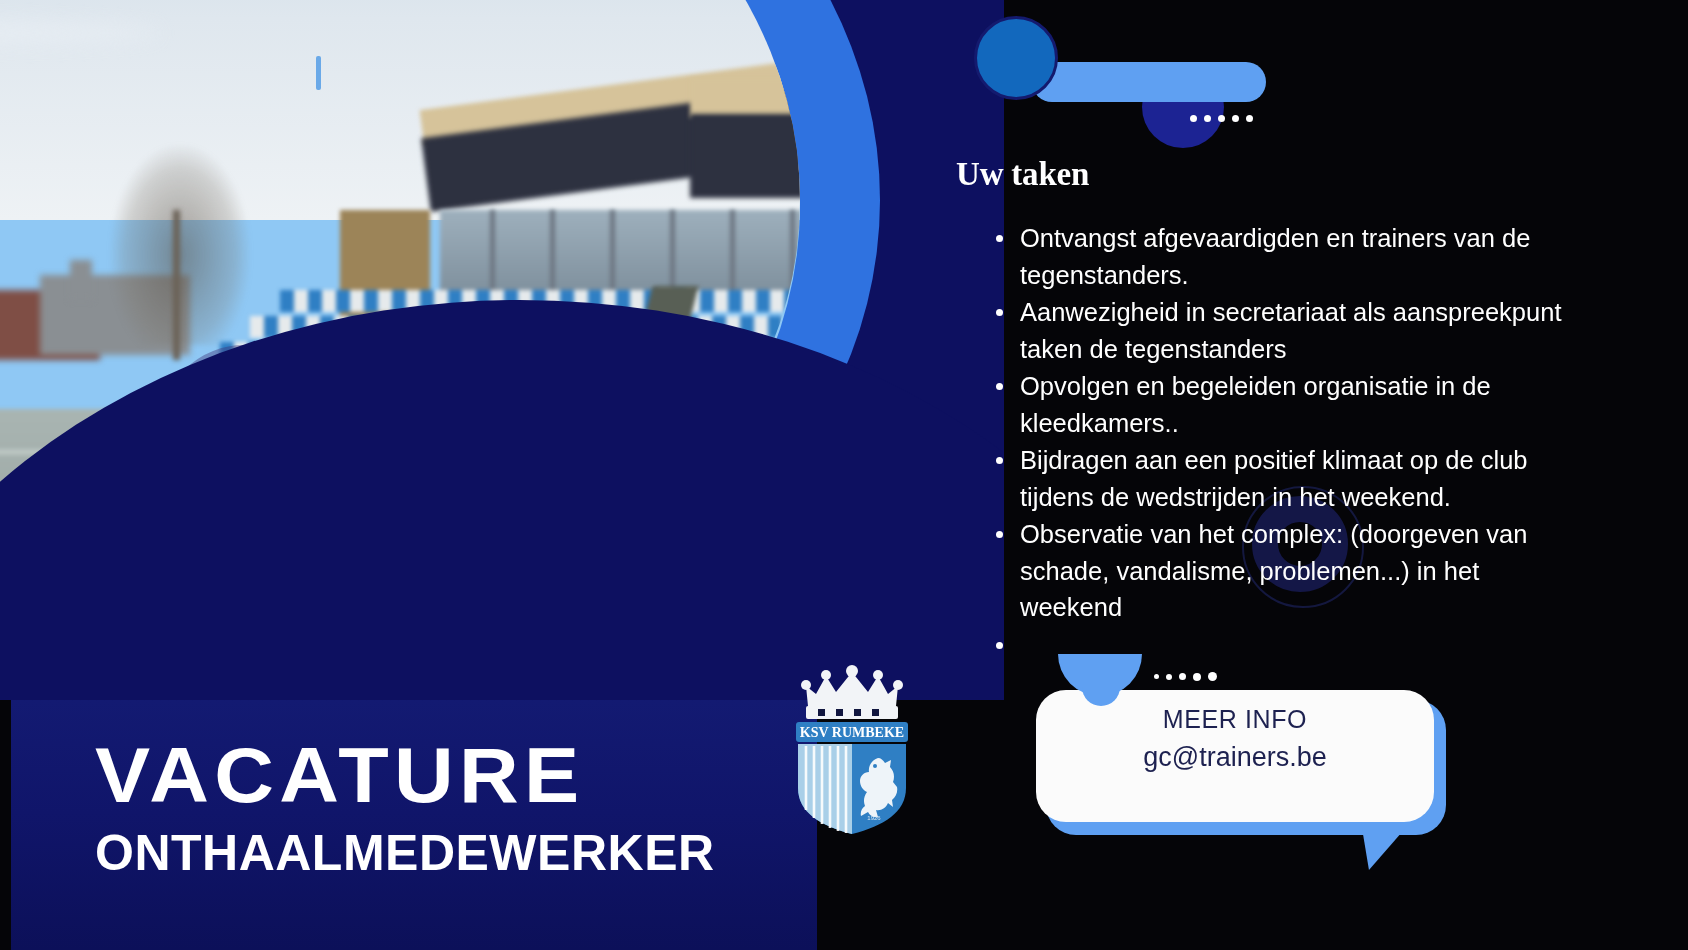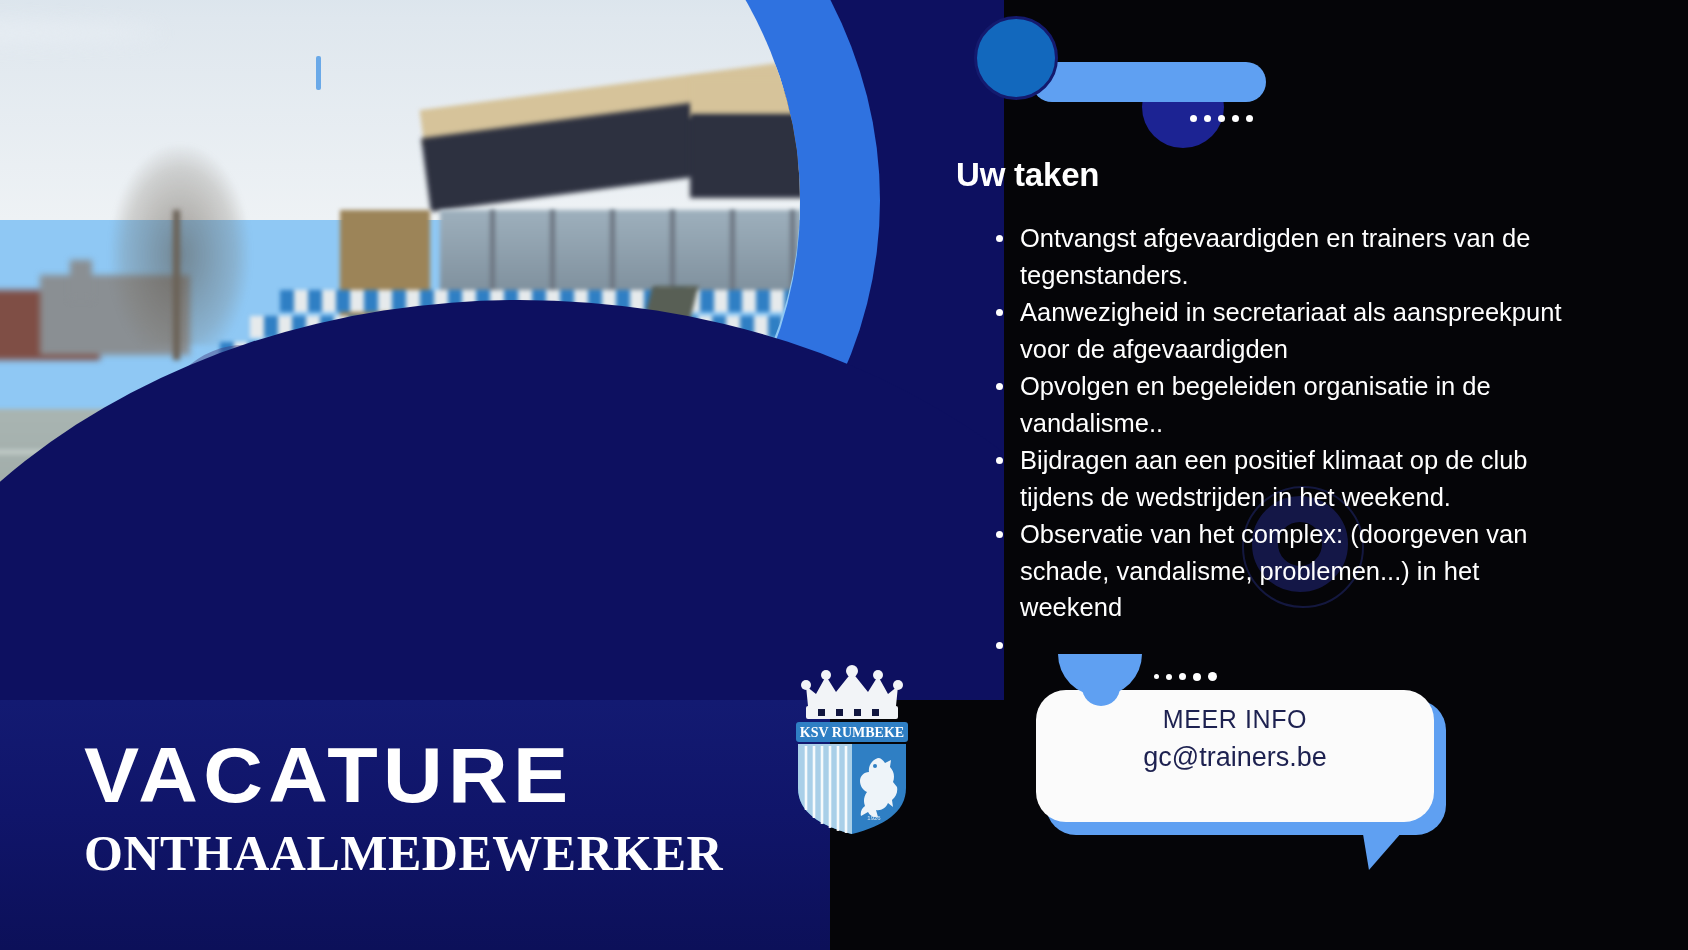--- a/index.html
+++ b/index.html
@@ -71,34 +71,33 @@
     background:#6aa9e8;border-radius:2px;filter:blur(.4px);}
 
   
   .navy-sweep{
     position:absolute;left:-180px;top:300px;width:1400px;height:1100px;
     border-radius:50%;background:#0d1060;
   }
 
   
   .bottom-bar{
-    position:absolute;left:0;top:700px;width:806px;height:250px;
+    position:absolute;left:11px;top:700px;width:806px;height:250px;
     background:linear-gradient(180deg,#131a72 0%,#10156a 45%,#0c1059 100%);
-    padding-left:24px;
   }
   .title-main{
     position:absolute;left:84px;top:36px;
     font-size:78px;font-weight:bold;color:#fff;letter-spacing:5px;
     font-family:"Liberation Sans",sans-serif;line-height:1;
     transform:scaleX(1.06);transform-origin:left center;
   }
   .title-sub{
     position:absolute;left:84px;top:128px;
     font-size:50px;font-weight:bold;color:#fff;letter-spacing:.5px;
-    font-family:Liberation Serif, serif;line-height:1;
+    font-family:Liberation Sans, sans-serif;line-height:1;
     transform:scaleX(1.0);transform-origin:left center;
   }
 
   
   .crest{position:absolute;left:792px;top:660px;width:120px;height:175px;text-align:right;}
 
   
   .right-col{position:absolute;left:1004px;top:0;width:684px;height:950px;background:#050508;}
   .right-ring{
     position:absolute;left:248px;top:496px;width:96px;height:96px;border-radius:50%;
@@ -113,21 +112,21 @@
   .deco-circle-dark{position:absolute;left:1142px;top:66px;width:82px;height:82px;border-radius:50%;background:#1c2393;}
   .deco-bar{position:absolute;left:1032px;top:62px;width:234px;height:40px;border-radius:20px;background:#5fa0f2;}
   .deco-circle-blue{position:absolute;left:974px;top:16px;width:84px;height:84px;border-radius:50%;
      background:#1268bd;border:3px solid #141a6e;box-sizing:border-box;}
   .dots{position:absolute;left:1190px;top:115px;display:flex;gap:7px;}
   .dots i{display:block;width:7px;height:7px;border-radius:50%;background:#fff;}
 
   
   .heading{
     position:absolute;left:956px;top:156px;
-    font-size:33px;font-weight:bold;color:#fff;letter-spacing:-.2px;
+    font-size:33px;font-weight:bold;color:#fff;letter-spacing:-.2px;font-family:Liberation Serif, serif;
   }
   .tasks{
     position:absolute;left:952px;top:204px;width:580px;
     margin:16px;padding:0 0 0 26px;list-style:none;
   }
   .tasks li{
     position:relative;color:#fff;font-size:25.5px;line-height:36.5px;
     margin:0 0 1px 0;padding-left:26px;
   }
   .tasks li:before{
@@ -291,22 +290,22 @@
       <i></i>
       <i></i>
       <i></i>
       <i></i>
   </div>
 
   <div class="heading">Uw taken</div>
 
   <ul class="tasks">
     <li>Ontvangst afgevaardigden en trainers van de tegenstanders.</li>
-    <li>Aanwezigheid in secretariaat als aanspreekpunt voor de afgevaardigden</li>
-    <li>Opvolgen en begeleiden organisatie in de vandalisme..</li>
+    <li>Aanwezigheid in secretariaat als aanspreekpunt taken de tegenstanders</li>
+    <li>Opvolgen en begeleiden organisatie in de kleedkamers..</li>
     <li>Bijdragen aan een positief klimaat op de club tijdens de wedstrijden in het weekend.</li>
     <li>Observatie van het complex: (doorgeven van schade, vandalisme, problemen...) in het weekend</li>
     <li></li>
   </ul>
 
   <div class="bubble-wrap">
     <div class="bub-back"></div>
     <div class="bub-back-tail"></div>
     <div class="bub-front"></div>
     <div class="bub-scallop"></div>

